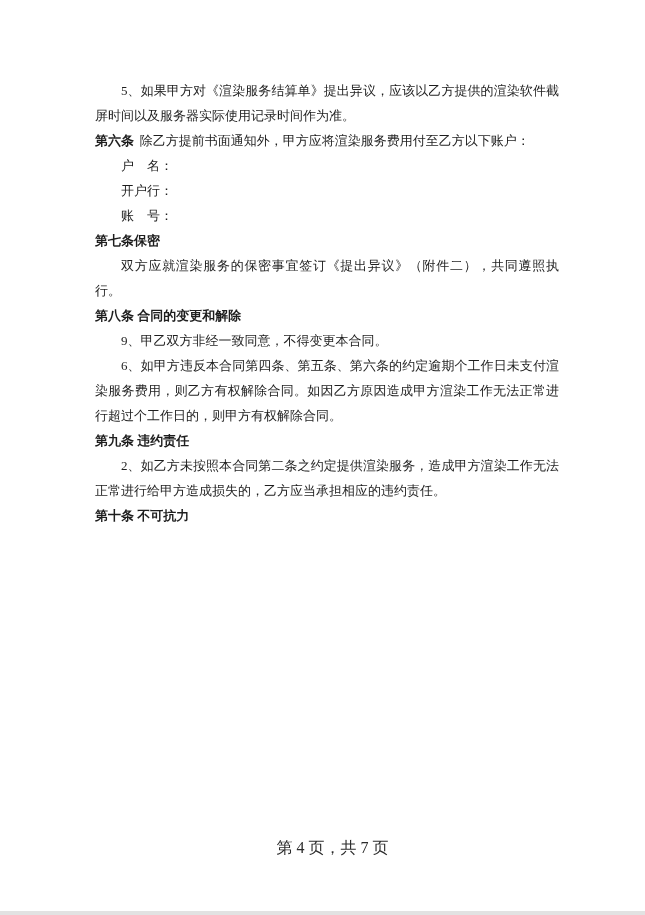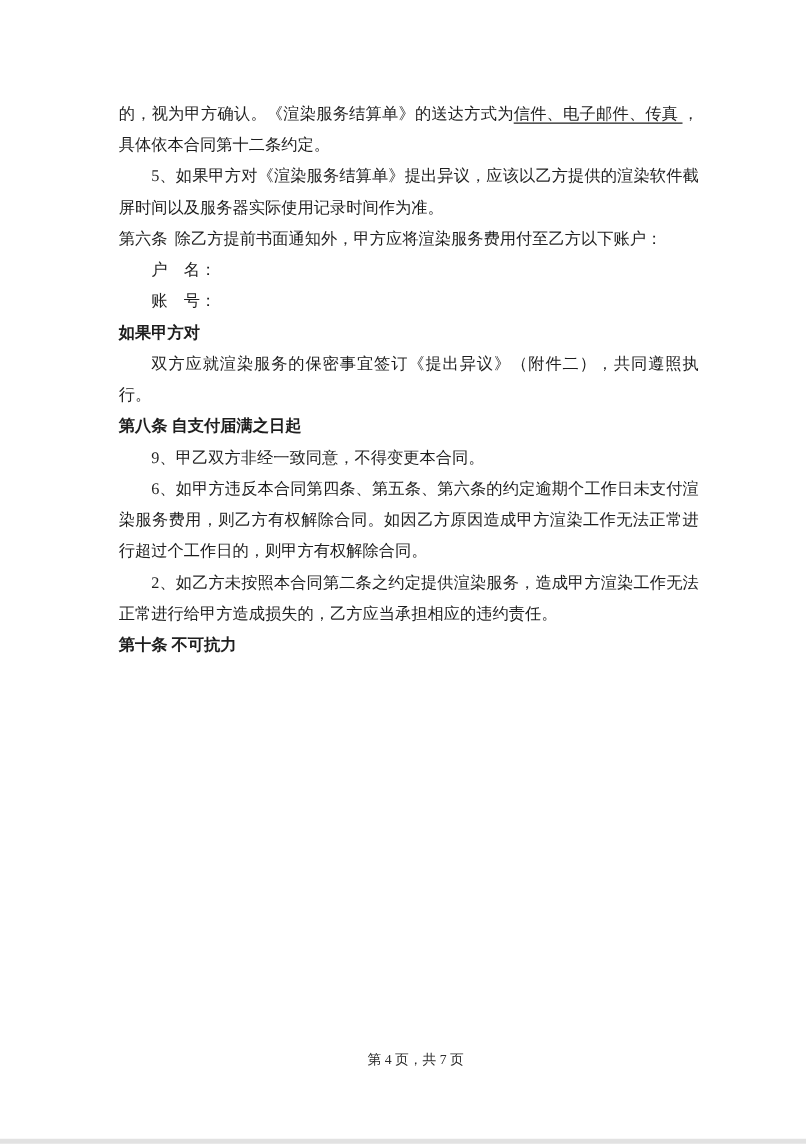--- a/index.html
+++ b/index.html
@@ -29,68 +29,69 @@
     line-height: 25px;
     text-align: justify;
     text-justify: inter-ideograph;
   }
   p.para {
     margin: 0;
     padding: 0;
   }
   .indent { text-indent: 2em; }
   .b { font-weight: bold; }
-  .lead { font-weight: normal; margin-right: 0.45em; margin-top: 19px; }
+  .lead { font-weight: bold; margin-right: 0.45em; margin-top: 19px; }
   .u {
     text-decoration: underline;
     text-underline-offset: 3px;
   }
   .footer {
     position: absolute;
     left: 0;
     right: 0;
     top: 840px;
     text-align: center;
-    font-size: 11px;
+    font-size: 16px;
     line-height: 16px;
     color: #2b2b2b;
     padding-left: 20px;
   }
   .bottom-edge {
     position: absolute;
     left: 0;
     right: 0;
     bottom: 0;
     height: 4px;
     background: #e2e2e2;
   }
 </style>
 </head>
 <body>
 
 <div class="page">
 
   <div class="content">
 
-    <p class="para"><span>的，视为甲方确认。《渲染服务结算单》的送达方式为</span><span class="u">信件、电子邮件、传真 </span><span>，具体依本合同第十二条约定。</span></p>
 
     <p class="para indent">5、如果甲方对《渲染服务结算单》提出异议，应该以乙方提供的渲染软件截屏时间以及服务器实际使用记录时间作为准。</p>
 
     <p class="para"><span class="lead">第六条</span><span>除乙方提前书面通知外，甲方应将渲染服务费用付至乙方以下账户：</span></p>
 
     <p class="para indent">户　名：</p>
+    <p class="para indent">开户行：</p>
     <p class="para indent">账　号：</p>
 
-    <p class="para b">如果甲方对</p>
+    <p class="para b">第七条保密</p>
     <p class="para indent">双方应就渲染服务的保密事宜签订《提出异议》（附件二），共同遵照执行。</p>
 
-    <p class="para b">第八条 自支付届满之日起</p>
+    <p class="para b">第八条 合同的变更和解除</p>
     <p class="para indent">9、甲乙双方非经一致同意，不得变更本合同。</p>
     <p class="para indent">6、如甲方违反本合同第四条、第五条、第六条的约定逾期个工作日未支付渲染服务费用，则乙方有权解除合同。如因乙方原因造成甲方渲染工作无法正常进行超过个工作日的，则甲方有权解除合同。</p>
 
+    <p class="para b">第九条 违约责任</p>
     <p class="para indent">2、如乙方未按照本合同第二条之约定提供渲染服务，造成甲方渲染工作无法正常进行给甲方造成损失的，乙方应当承担相应的违约责任。</p>
 
     <p class="para b">第十条 不可抗力</p>
 
   </div>
 
   <div class="footer">
     <span>第 4 页，共 7 页</span>
   </div>
 

